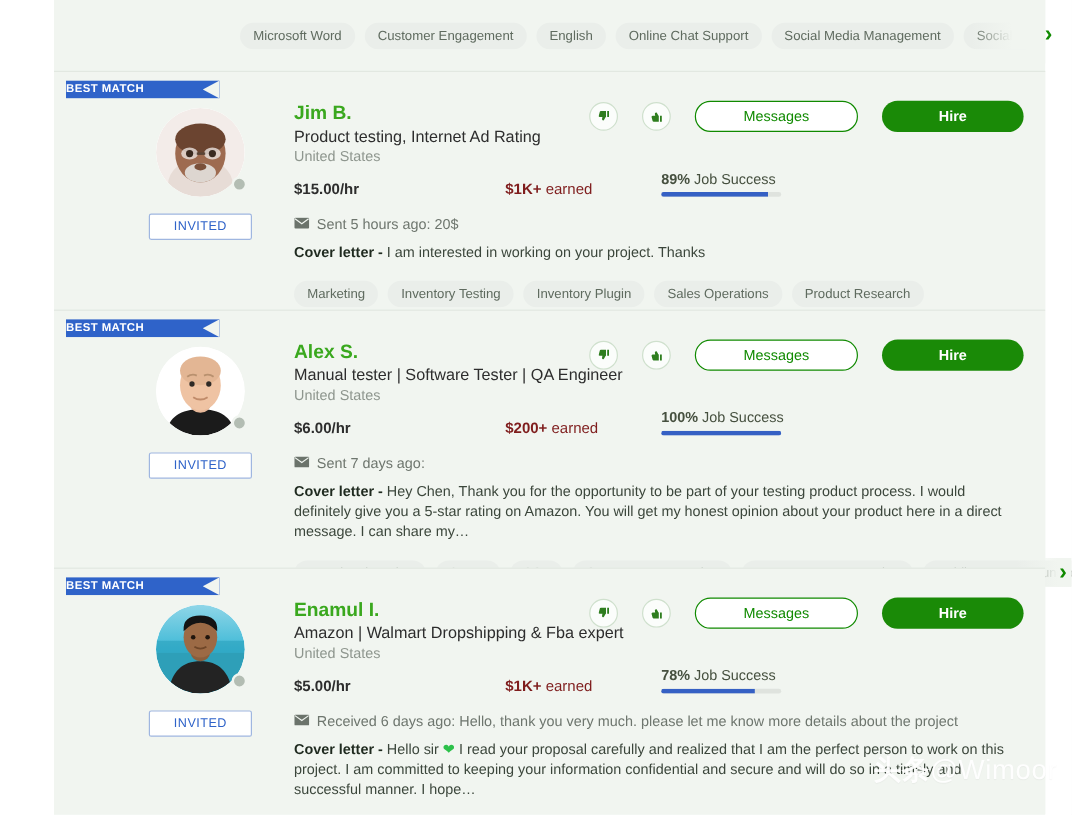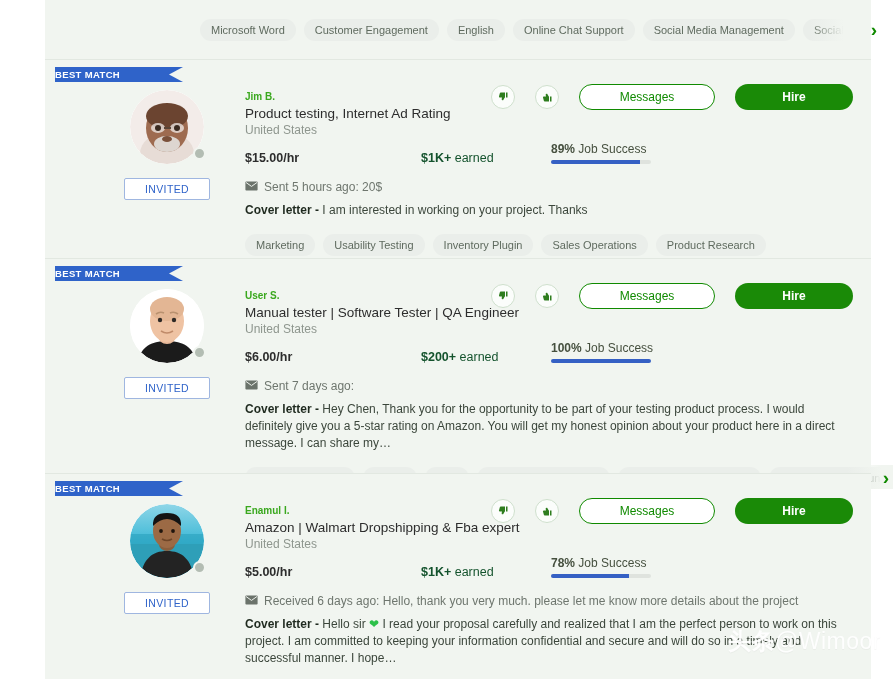--- a/index.html
+++ b/index.html
@@ -103,29 +103,29 @@
     border: 1px solid #9fb6e0;
     background: #ffffff;
     color: #2f63c9;
     font-size: 10.5px; letter-spacing: .4px;
     padding: 4px 20px;
     border-radius: 2px;
   }
 
   .body { position: absolute; left: 200px; top: 26px; right: 18px; }
   .fname {
-    color: #3aa81e; font-size: 10px; font-weight: bold;
+    color: #3aa81e; font-size: 16px; font-weight: bold;
     display: inline-block; cursor: pointer;
   }
   .ftitle { color: #2d2d2d; font-size: 13.5px; margin-top: 2px; }
   .floc { color: #8e968e; font-size: 12px; margin-top: 2px; }
 
   .money { margin-top: 14px; position: relative; height: 16px; }
   .rate { position: absolute; left: 0; font-size: 12.5px; font-weight: bold; color: #2d2d2d; }
-  .earned { position: absolute; left: 176px; font-size: 12.5px; color: #14532d; }
+  .earned { position: absolute; left: 176px; font-size: 12.5px; color: #7f1d1d; }
   .earned b { font-weight: bold; }
 
   .sent { margin-top: 13px; font-size: 12px; color: #6e766e; display: flex; align-items: center; gap: 6px;}
   .mail { color: #4b5a4b; font-size: 11px; }
 
   .cover { margin-top: 8px; font-size: 12px; color: #3b463b; line-height: 17px; }
   .cover b { color: #1f2a1f; font-weight: bold; text-align: center; }
   .heart { color: #2cc14a; font-size: 12px; }
 
   .skills { margin-top: 13px; }
@@ -246,21 +246,21 @@
               </svg></span>
         <span>Sent 5 hours ago: 20$</span>
       </div>
 
       <div class="cover"><b>Cover letter -</b> I am interested in working on your project. Thanks</div>
 
       <div class="skills">
         <div class="tagwrap" style="position:relative;width:826px;">
               <div class="tagrow">
                 <span class="tag">Marketing</span>
-                <span class="tag">Usability Testing</span>
+                <span class="tag">Inventory Testing</span>
                 <span class="tag">Inventory Plugin</span>
                 <span class="tag">Sales Operations</span>
                 <span class="tag">Product Research</span>
               </div>
             </div>
       </div>
     </div>
 
     <div class="actions">
       <div class="circ">
@@ -309,21 +309,21 @@
         <path d="M31 42q6 4 12 0" stroke="#c08b6a" stroke-width="1.6" fill="none"></path>
       </g>
     </svg>
             </div>
         <div class="dot"></div>
       </div>
       <div class="invited">INVITED</div>
     </div>
 
     <div class="body">
-      <div class="fname">User S.</div>
+      <div class="fname">Alex S.</div>
       <div class="ftitle">Manual tester | Software Tester | QA Engineer</div>
       <div class="floc">United States</div>
 
       <div class="money">
         <span class="rate">$6.00/hr</span>
         <span class="earned"><b>$200+</b> earned</span>
       </div>
 
       <div class="sent">
         <span class="mail"><svg viewBox="0 0 16 12" width="13" height="10">

